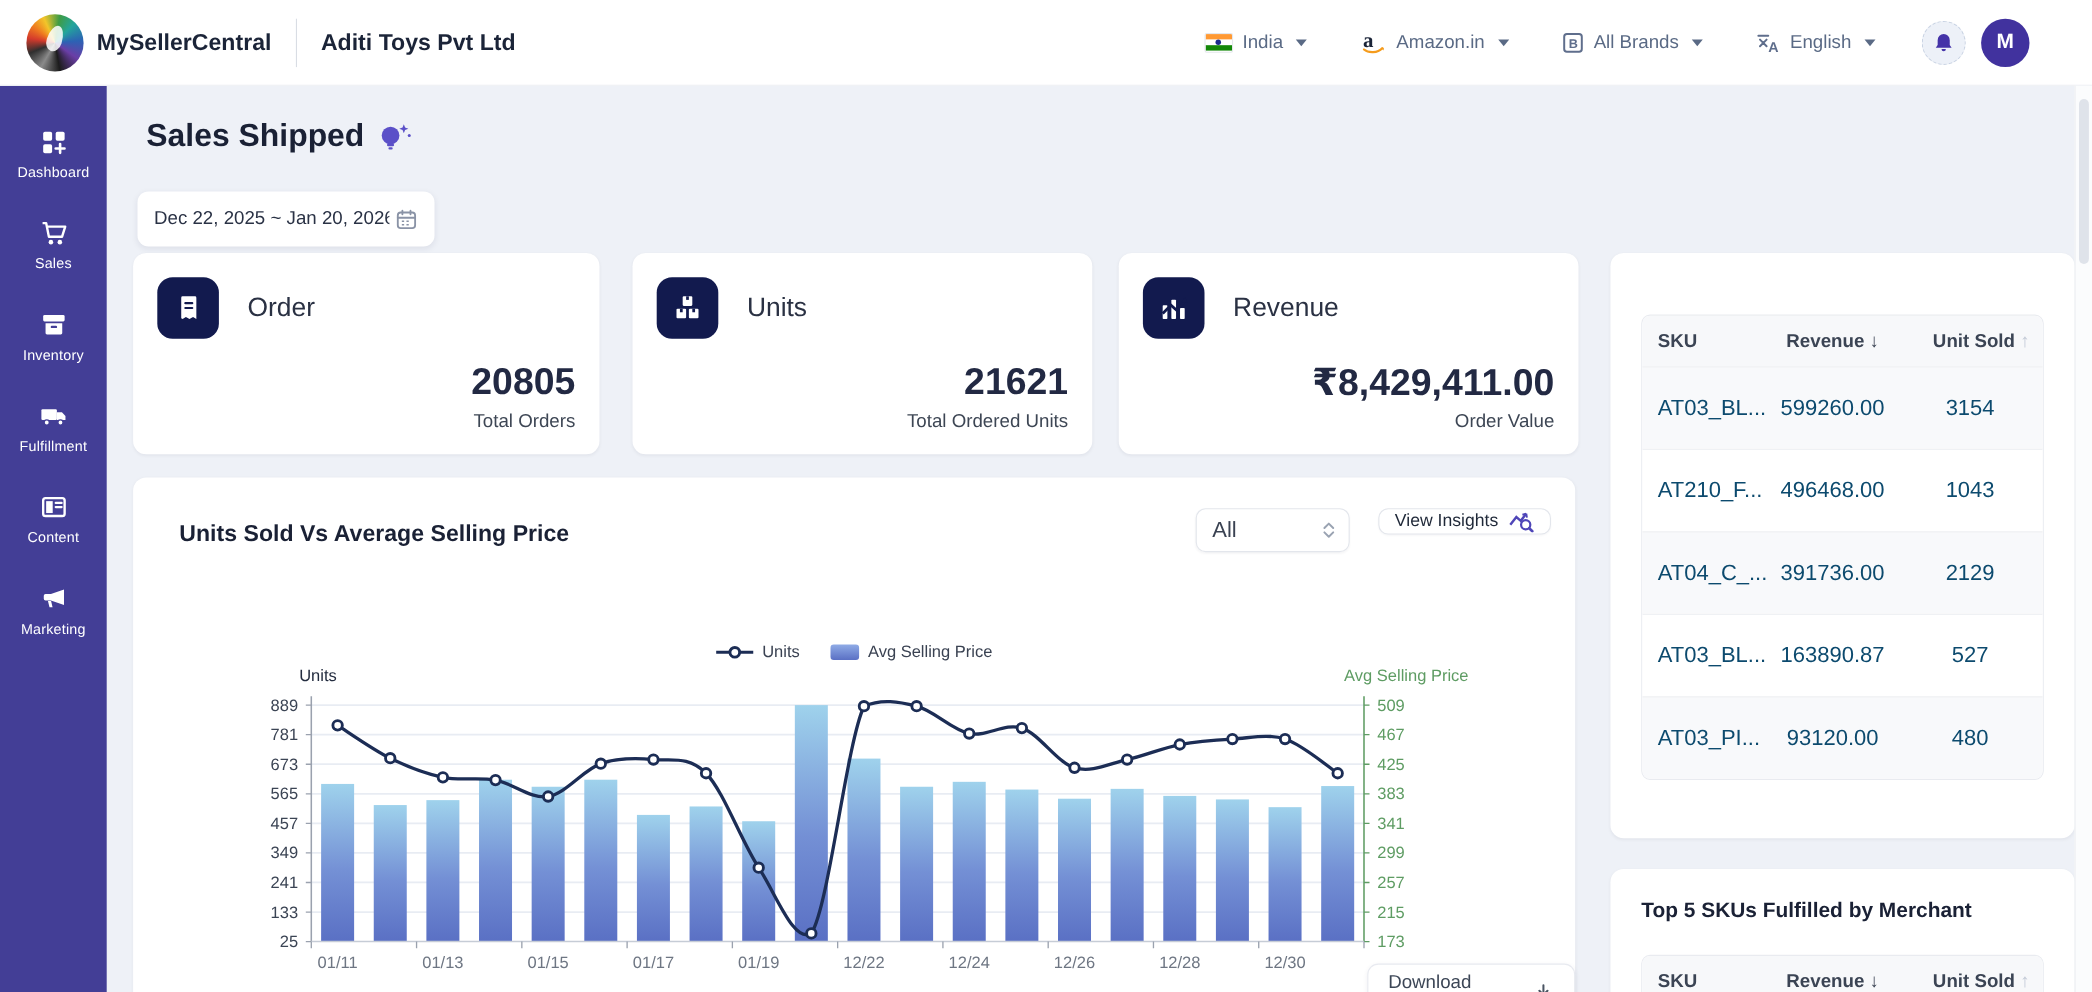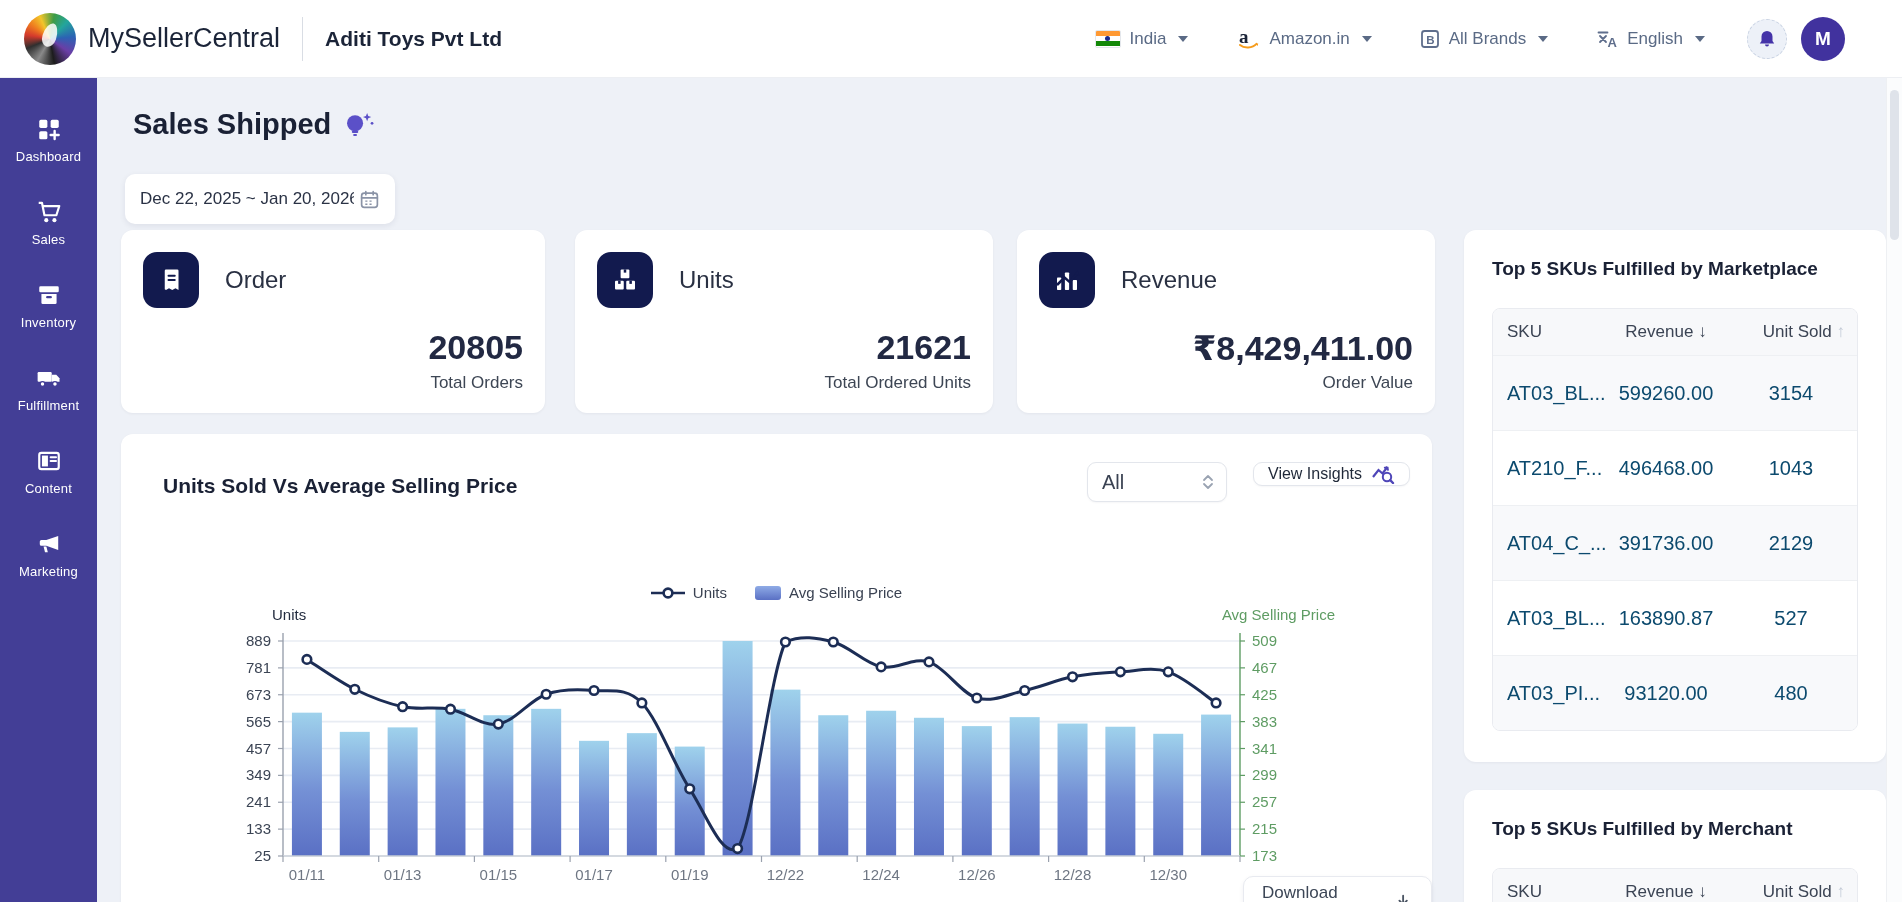--- a/index.html
+++ b/index.html
@@ -6,21 +6,21 @@
   body { background:#fff; font-family:"Liberation Sans","DejaVu Sans",sans-serif; }
   #app { width:1902px; height:902px; position:relative; background:#eef1f7; overflow:hidden; }
 
   
   .header { position:absolute; top:0; left:0; width:1902px; height:78px; background:#fff;
     border-bottom:1px solid #edeff3; display:flex; align-items:center; padding:0 57px 0 24px; z-index:6; }
   .logo { width:52px; height:52px; border-radius:50%; flex:0 0 auto;
     background:conic-gradient(from 210deg,#8a8a8a,#2f2f2f 38deg,#d43a2c 70deg,#ef7d1f 98deg,#f2c52a 126deg,#3f9c45 160deg,#23a59c 195deg,#2c62b4 235deg,#6a3ea6 275deg,#1c1c1c 320deg,#8a8a8a 360deg); position:relative; }
   .logo::after { content:""; position:absolute; left:19px; top:10px; width:14px; height:24px;
     background:#fff; border-radius:50% 50% 50% 50%/60% 60% 40% 40%; transform:rotate(18deg); opacity:.85; }
-  .brand { font-size:27px; font-weight:400; color:#1b2438; margin-left:12px; white-space:nowrap; }
+  .brand { font-size:21px; font-weight:700; color:#1b2438; margin-left:12px; white-space:nowrap; }
   .hdr-divider { width:1px; height:44px; background:#d9dde4; margin:0 22px; }
   .company { font-size:21px; font-weight:700; color:#1b2438; white-space:nowrap; }
   .top-right { margin-left:auto; display:flex; align-items:center; gap:48px; }
   .top-item { display:flex; align-items:center; gap:9px; font-size:17px; color:#5a6a85; cursor:pointer; white-space:nowrap; }
   .caret { width:0; height:0; border-left:5px solid transparent; border-right:5px solid transparent;
     border-top:6px solid #5a6a85; margin-left:3px; }
   .flag { width:26px; height:18px; border-radius:2px; overflow:hidden; display:flex; flex-direction:column; border:1px solid #e4e7ec; }
   .flag i { flex:1; display:block; }
   .flag .f1 { background:#ff9933; } .flag .f2 { background:#fff; position:relative; }
   .flag .f2::after { content:""; position:absolute; left:50%; top:50%; width:5px; height:5px; margin:-2.5px 0 0 -2.5px; border-radius:50%; background:#1a2a8c; }
@@ -79,21 +79,21 @@
     display:flex; align-items:center; gap:10px; padding:0 18px; font-size:17px; color:#3c4656; cursor:pointer; }
 
   
   .sku-card { position:absolute; left:1464px; width:422px; background:#fff; border-radius:12px;
     box-shadow:0 1px 3px rgba(16,24,40,.05); padding:28px; }
   #sku-mp { top:230px; height:532px; }
   #sku-mer { top:790px; height:260px; }
   .sku-title { font-size:19px; font-weight:700; color:#1a2135; }
   .sku-table { margin-top:28px; border:1px solid #e9ebf0; border-radius:8px; overflow:hidden; }
   .sku-head { display:grid; grid-template-columns:100px 146px 1fr; height:46px; background:#f7f8fa;
-    align-items:center; font-size:17px; color:#3b4454; }
+    align-items:center; font-size:17px; color:#3b4454;font-weight:bold; }
   .sku-head .h-sku { padding-left:14px; }
   .sku-head .h-rev { text-align:center; cursor:pointer; }
   .sku-head .h-units { text-align:right; padding-right:12px; cursor:pointer; }
   .sort-desc { color:#3b4454; font-size:17px; } .sort-asc { color:#c3cad6; font-size:17px; }
   .sku-row { display:grid; grid-template-columns:100px 146px 1fr; height:75px; align-items:center;
     font-size:20px; color:#0c4a6e; border-top:1px solid #eef0f3; background:#fff; }
   .sku-row:nth-child(even) { background:#f8f9fb; }
   .c-sku { padding-left:14px; } .c-rev { text-align:center; } .c-units { text-align:center; padding-right:14px; }
 
   
@@ -440,21 +440,20 @@
     <div class="btn-download">
       <span>Download Report</span>
       <svg width="22" height="22" viewBox="0 0 22 22">
         <path d="M11 3v9M7 8.5l4 4 4-4" stroke="#4b5563" stroke-width="2" fill="none" stroke-linecap="round" stroke-linejoin="round"></path>
         <path d="M4 14.5c2.2 3.4 11.8 3.4 14 0" stroke="#4b5563" stroke-width="2" fill="none" stroke-linecap="round"></path>
       </svg>
     </div>
   </div>
 
   <div class="sku-card" id="sku-mp">
-    <div class="sku-title">Top 5 SKUs Fulfilled by Marketplace</div>
     <div class="sku-table">
       <div class="sku-head">
         <div class="h-sku">SKU</div>
         <div class="h-rev"><span>Revenue</span> <span class="sort-desc">↓</span></div>
         <div class="h-units"><span>Unit Sold</span> <span class="sort-asc">↑</span></div>
       </div>
       <div class="sku-row">
         <div class="c-sku">AT03_BL...</div>
         <div class="c-rev">599260.00</div>
         <div class="c-units">3154</div>

